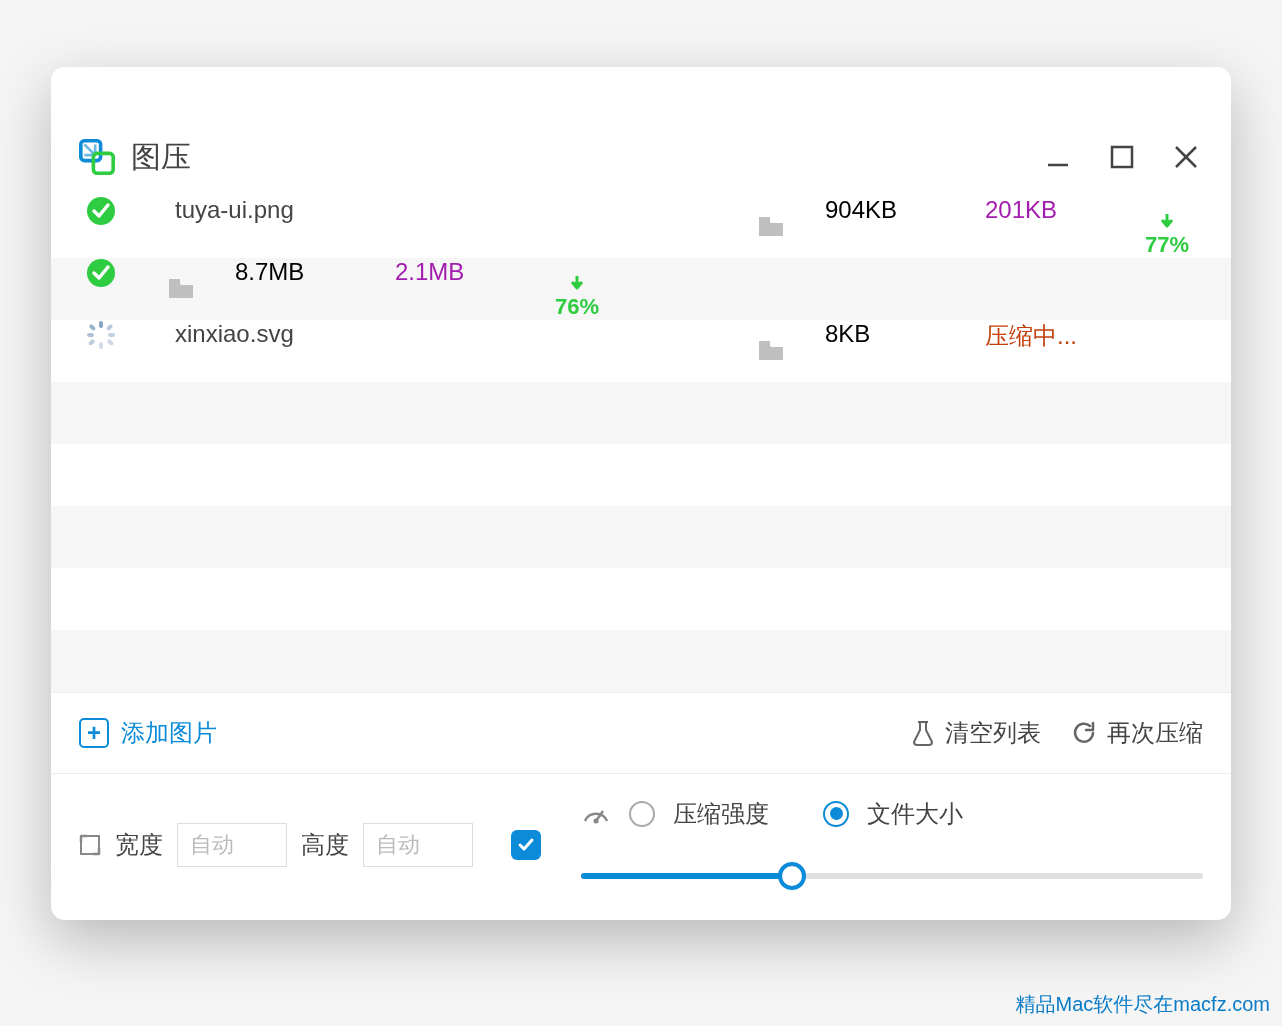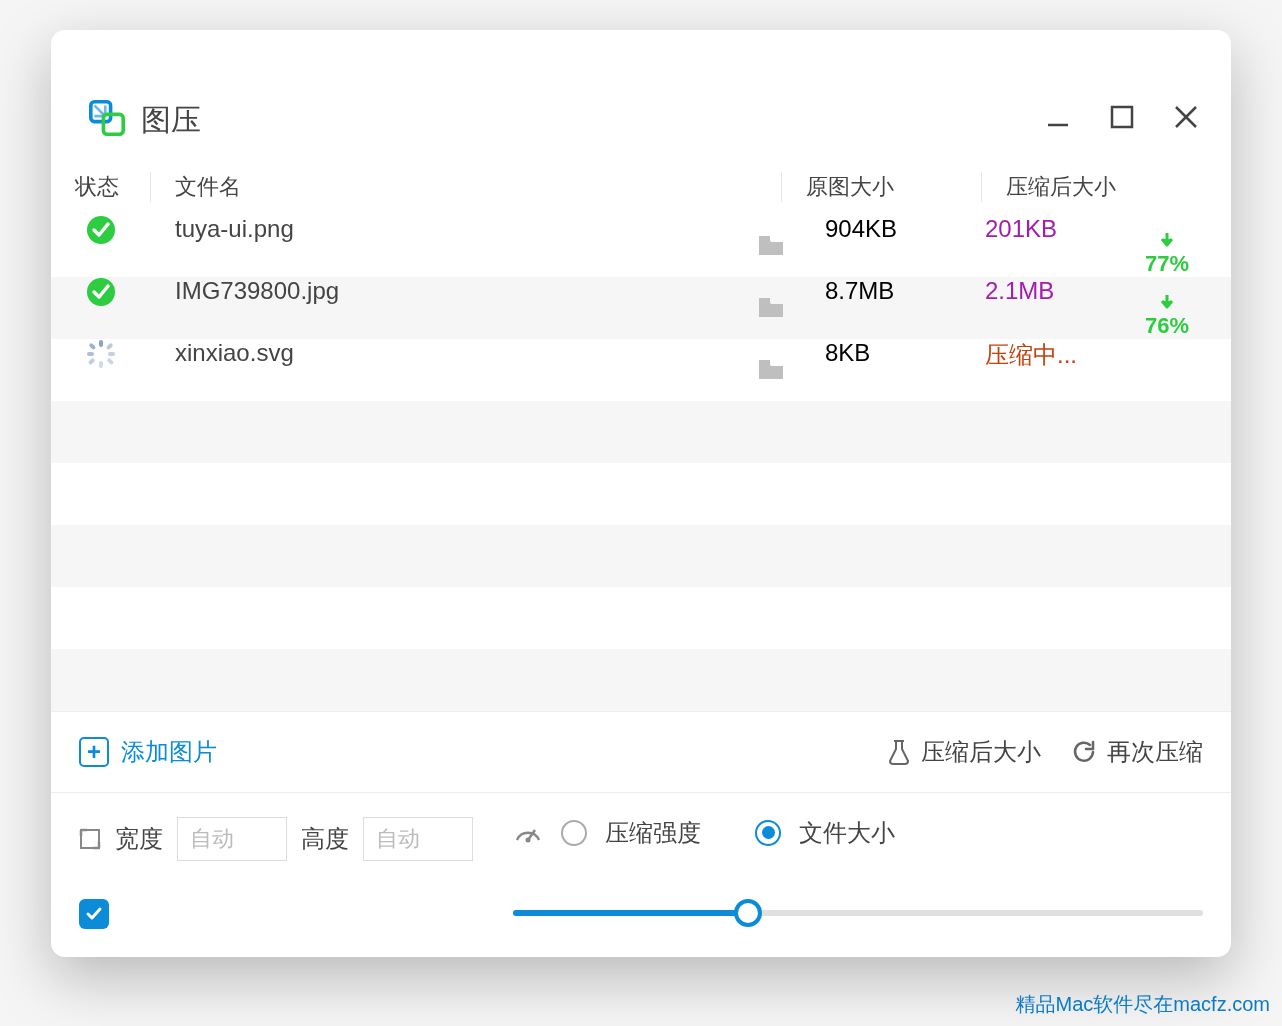--- a/index.html
+++ b/index.html
@@ -18,22 +18,22 @@
   border-radius: 14px;
   box-shadow: 0 20px 60px rgba(0,0,0,0.25);
   overflow: hidden;
   display: flex;
   flex-direction: column;
   margin-top: -40px;
 }
 
 .titlebar {
   display: flex;
-  align-items: flex-start;
-  padding: 24px 28px 18px 38px;
+  align-items: center;
+  padding: 24px 28px 18px 28px;
   margin-top: 46px;
 }
 .app-logo {
   width: 36px; height: 36px;
   margin-right: 16px;
 }
 .app-title {
   font-size: 30px;
   font-weight: 500;
   color: #444;
@@ -82,21 +82,21 @@
 .btn-addimg .plus-box { width:30px;height:30px; border:2.5px solid #0b8bd8; border-radius:5px; display:flex; align-items:center; justify-content:center; color:#0b8bd8; font-size:24px; font-weight:600;}
 .spacer{flex:1;}
 .btn-side { display:flex; align-items:center; gap:10px; color:#444; font-size:24px; margin-left:30px; cursor:pointer;}
 
 .settings {
   display:flex;
   border-top:1px solid #eee;
   padding: 24px 28px 28px 28px;
   gap: 40px;
 }
-.panel-left { display:flex; flex-direction:column; gap:38px; }
+.panel-left { display:flex; flex-direction:row; gap:38px; }
 .dim-row { display:flex; align-items:center; gap:14px; }
 .dim-label { font-size:24px; color:#444; }
 .dim-input { width:110px; height:44px; border:1px solid #ddd; border-radius:0; font-size:22px; padding:0 12px; color:#888;}
 .dim-input::placeholder{color:#bbb;}
 .chk-row { display:flex; align-items:center; gap:14px; font-size:24px; color:#444; }
 .chk-box { width:30px;height:30px; border-radius:6px; background:#0b8bd8; display:flex; align-items:center; justify-content:center; }
 .panel-right { flex:1; display:flex; flex-direction:column; gap:22px;justify-content:space-between; }
 .radio-row { display:flex; align-items:center; gap:18px; }
 .radio { width:26px;height:26px; border-radius:50%; border:2.5px solid #aaa; display:flex; align-items:center; justify-content:center;}
 .radio.sel { border-color:#0b8bd8; }
@@ -136,26 +136,20 @@
       </div>
       <div class="win-btn">
         <svg width="28" height="28" viewBox="0 0 28 28">
             <line x1="4" y1="4" x2="24" y2="24" stroke="#444" stroke-width="2.5"></line>
             <line x1="24" y1="4" x2="4" y2="24" stroke="#444" stroke-width="2.5"></line>
           </svg>
       </div>
     </div>
   </div>
 
-  <div class="table-header">
-    <div class="col-status">状态</div>
-    <div class="col-name">文件名</div>
-    <div class="col-orig">原图大小</div>
-    <div class="col-comp">压缩后大小</div>
-  </div>
 
   <div class="rows">
 
     <div class="row">
       <div class="cell c-status">
         <svg class="check-icon" viewBox="0 0 30 30">
             <circle cx="15" cy="15" r="14" fill="#2ecc40"></circle>
             <path d="M8 15 l5 5 l9 -11" stroke="#fff" stroke-width="3.5" fill="none" stroke-linecap="round" stroke-linejoin="round"></path>
           </svg>
       </div>
@@ -176,21 +170,20 @@
       </div>
     </div>
 
     <div class="row">
       <div class="cell c-status">
         <svg class="check-icon" viewBox="0 0 30 30">
             <circle cx="15" cy="15" r="14" fill="#2ecc40"></circle>
             <path d="M8 15 l5 5 l9 -11" stroke="#fff" stroke-width="3.5" fill="none" stroke-linecap="round" stroke-linejoin="round"></path>
           </svg>
       </div>
-      <div class="cell c-name">IMG739800.jpg</div>
       <div class="c-folder">
         <svg width="28" height="24" viewBox="0 0 28 24">
             <path d="M2 4 h9 l3 4 h12 v13 H2 z" fill="#bfbfbf"></path>
             <rect x="2" y="2" width="11" height="5" fill="#bfbfbf"></rect>
           </svg>
       </div>
       <div class="cell c-orig">8.7MB</div>
       <div class="cell c-comp">2.1MB</div>
       <div class="c-reduce">
         <svg width="18" height="18" viewBox="0 0 18 18">
@@ -237,21 +230,21 @@
   <div class="toolbar">
     <div class="btn-addimg">
       <div class="plus-box">+</div>
       <span>添加图片</span>
     </div>
     <div class="spacer"></div>
     <div class="btn-side">
       <svg width="24" height="28" viewBox="0 0 24 28">
           <path d="M9 3 v8 l-6 12 a3 3 0 0 0 3 3 h12 a3 3 0 0 0 3 -3 l-6 -12 v-8 M7 3 h10" fill="none" stroke="#666" stroke-width="2" stroke-linejoin="round"></path>
         </svg>
-      <span>压缩后大小</span>
+      <span>清空列表</span>
     </div>
     <div class="btn-side">
       <svg width="26" height="26" viewBox="0 0 26 26">
           <path d="M22 13 a9 9 0 1 1 -3 -7 M22 3 v7 h-7" fill="none" stroke="#666" stroke-width="2.5" stroke-linecap="round" stroke-linejoin="round"></path>
         </svg>
       <span>再次压缩</span>
     </div>
   </div>
 
   <div class="settings">

